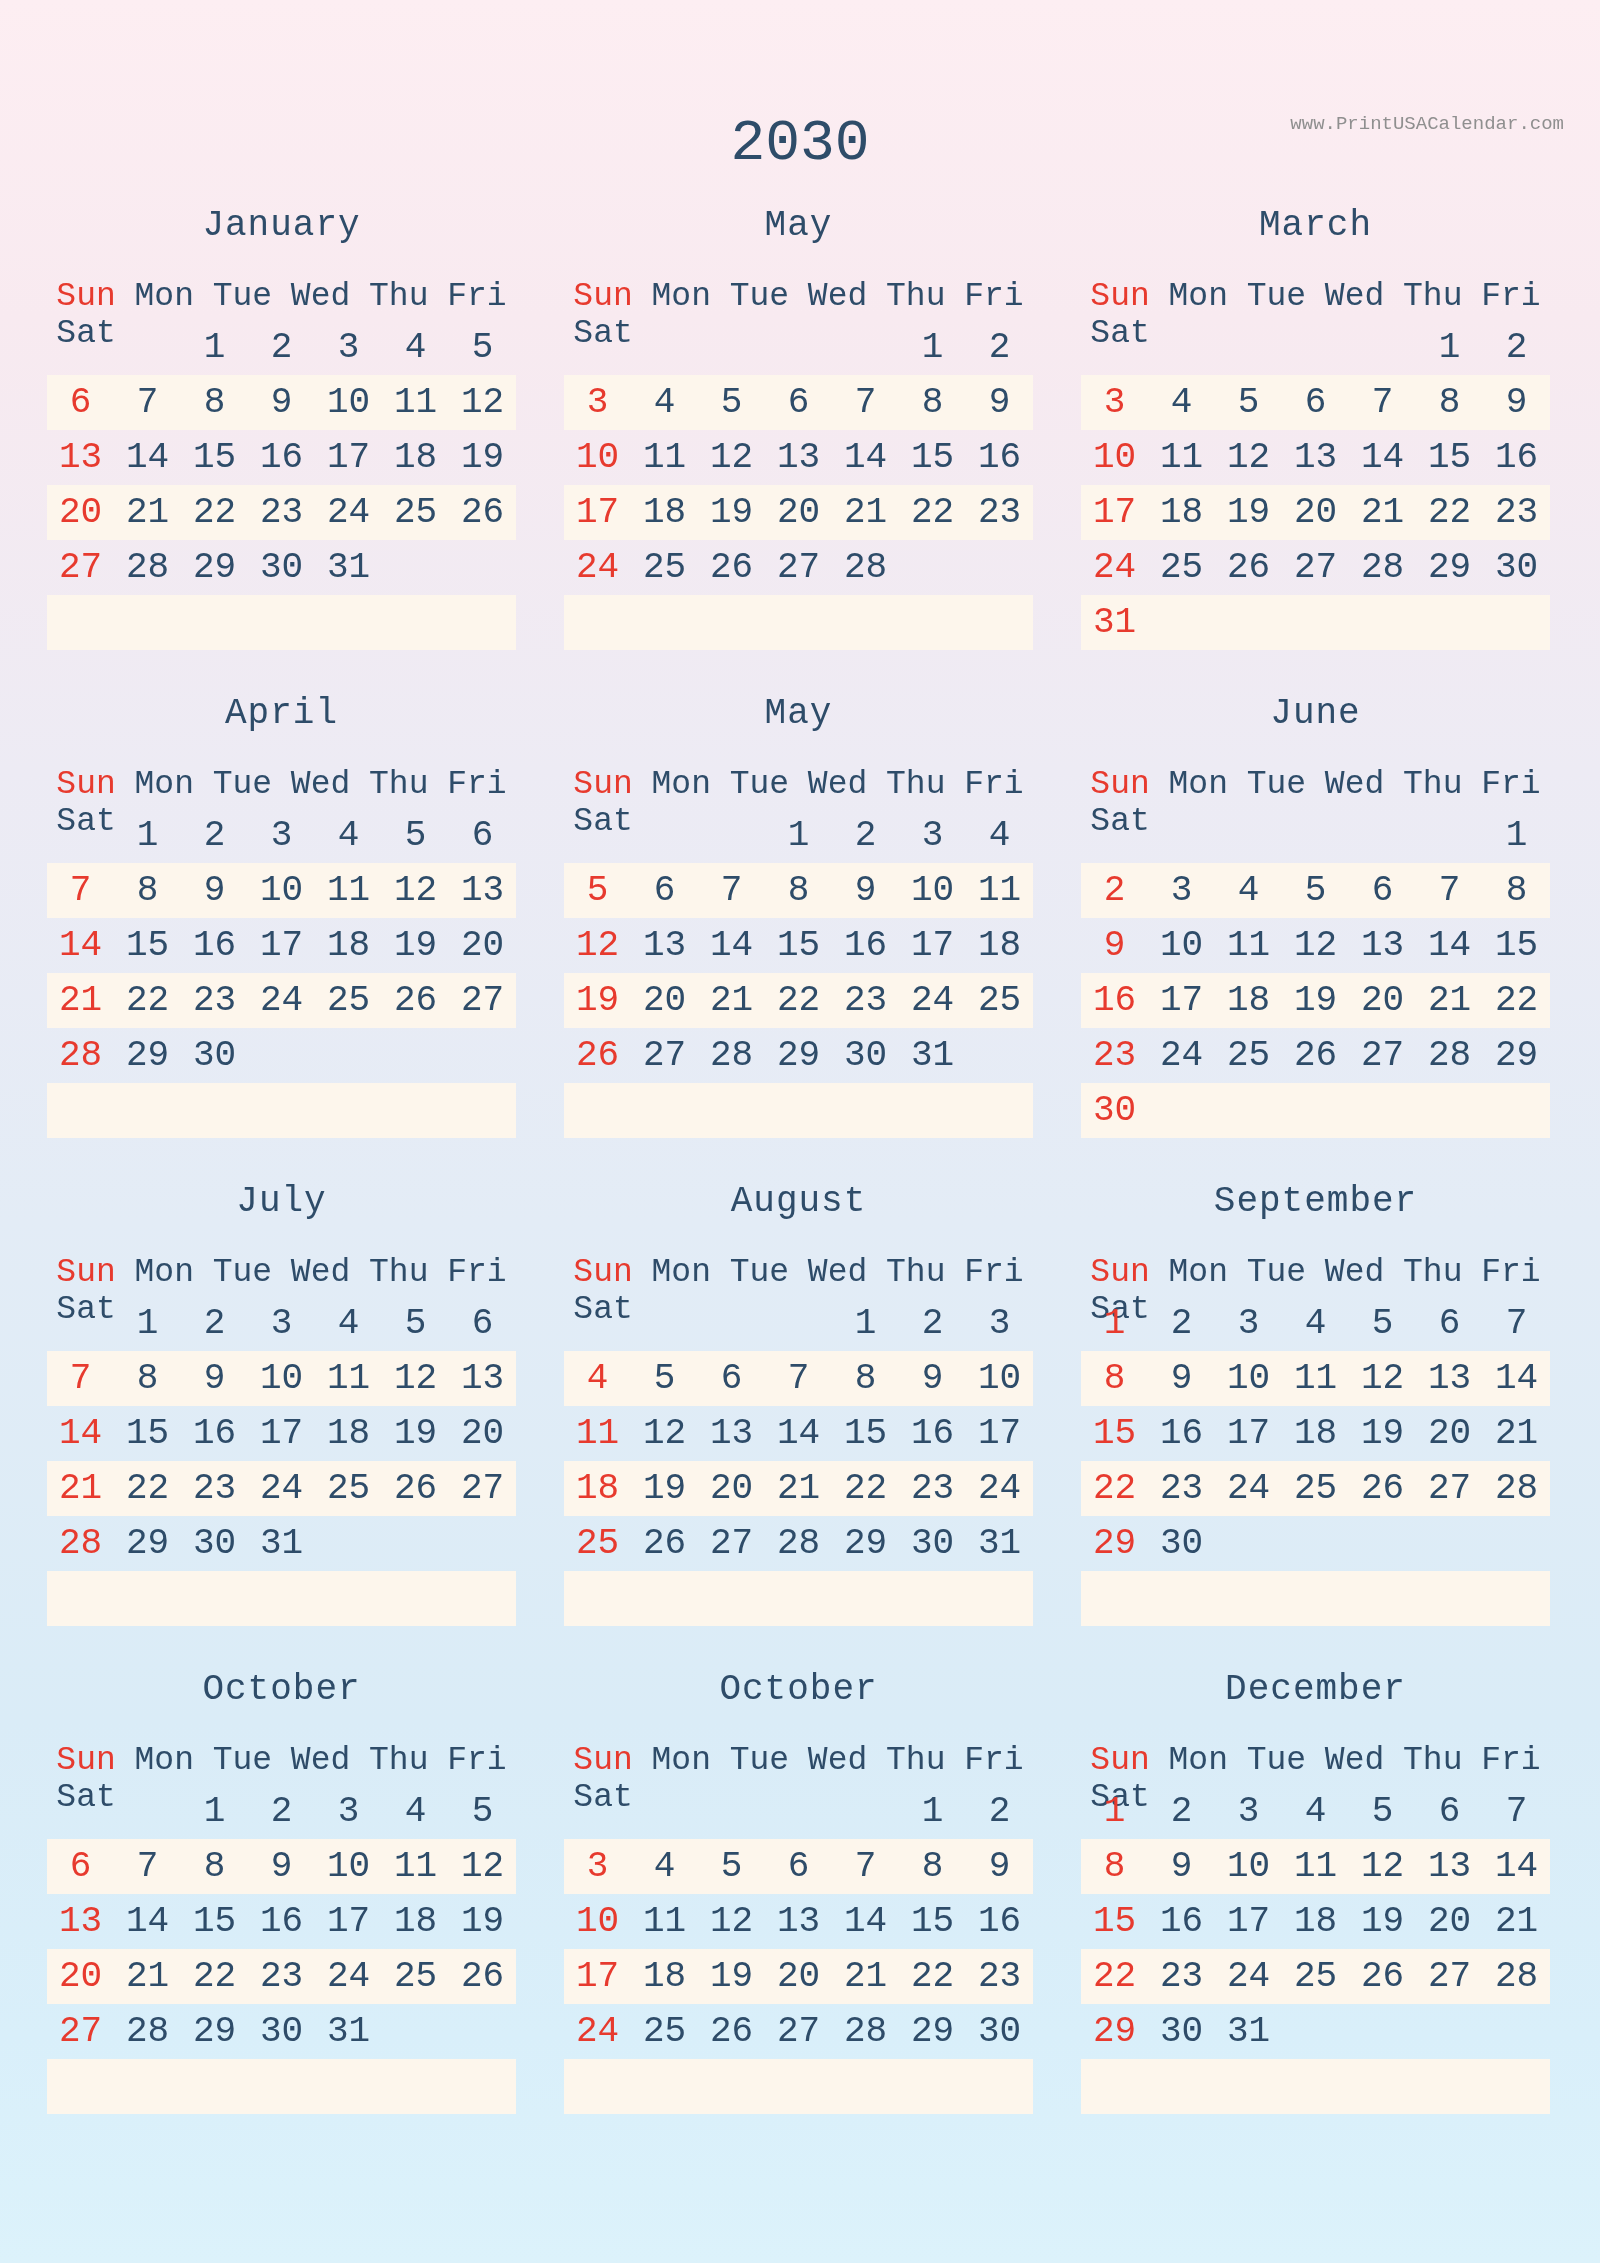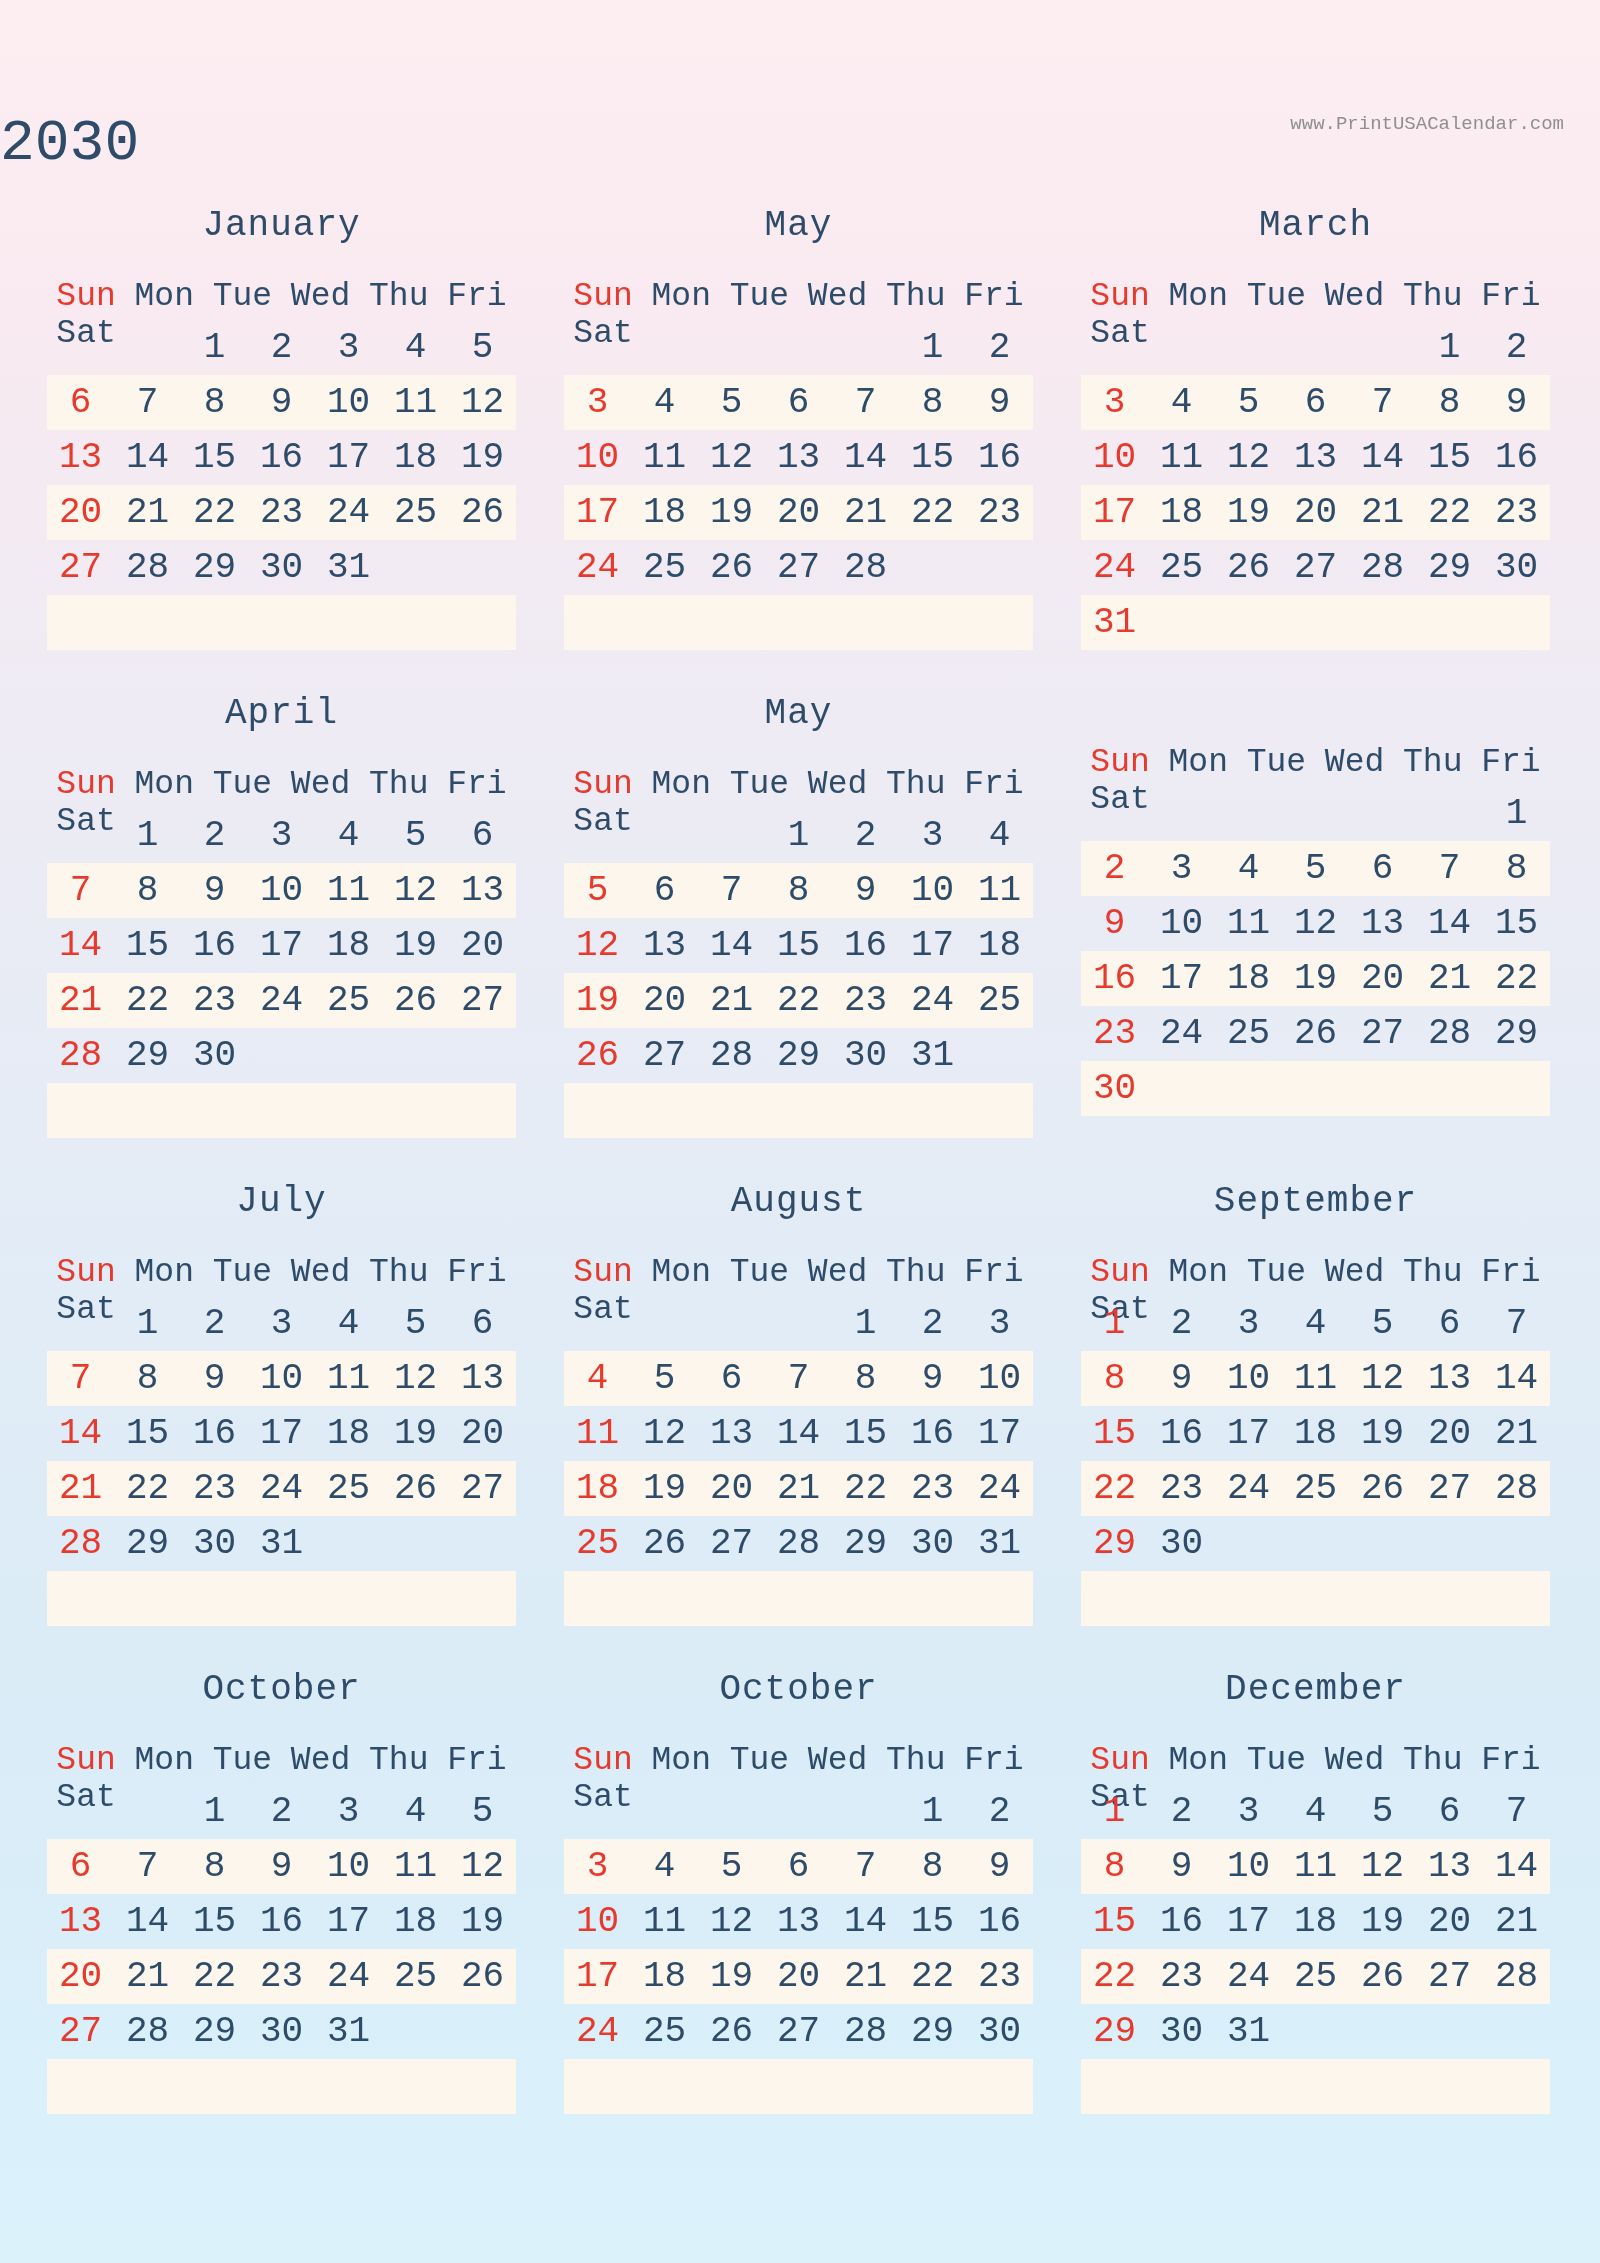--- a/index.html
+++ b/index.html
@@ -17,21 +17,21 @@
       #e3ecf6 54%,
       #daecf7 76%,
       #d9effa 90%,
       #dcf2fb 100%);
   }
   .year {
     position: absolute;
     top: 120px;
     left: 0;
     width: 100%;
-    text-align: left;
+    text-align: center;
     font-size: 58px;
     line-height: 48px;
     color: #2e4c69;
   }
   .site-url {
     position: absolute;
     top: 112px;
     right: 36px;
     font-size: 19px;
     line-height: 24px;
@@ -413,20 +413,21 @@
           <span class="day sun"></span>
           <span class="day"></span>
           <span class="day"></span>
           <span class="day"></span>
           <span class="day"></span>
           <span class="day"></span>
           <span class="day"></span>
         </div>
       </section>
       <section class="month">
+        <h2 class="month-title">June</h2>
         <div class="weekdays">
           <span class="weekday sun">Sun</span>
           <span class="weekday">Mon</span>
           <span class="weekday">Tue</span>
           <span class="weekday">Wed</span>
           <span class="weekday">Thu</span>
           <span class="weekday">Fri</span>
           <span class="weekday">Sat</span>
         </div>
         <div class="week-row">

